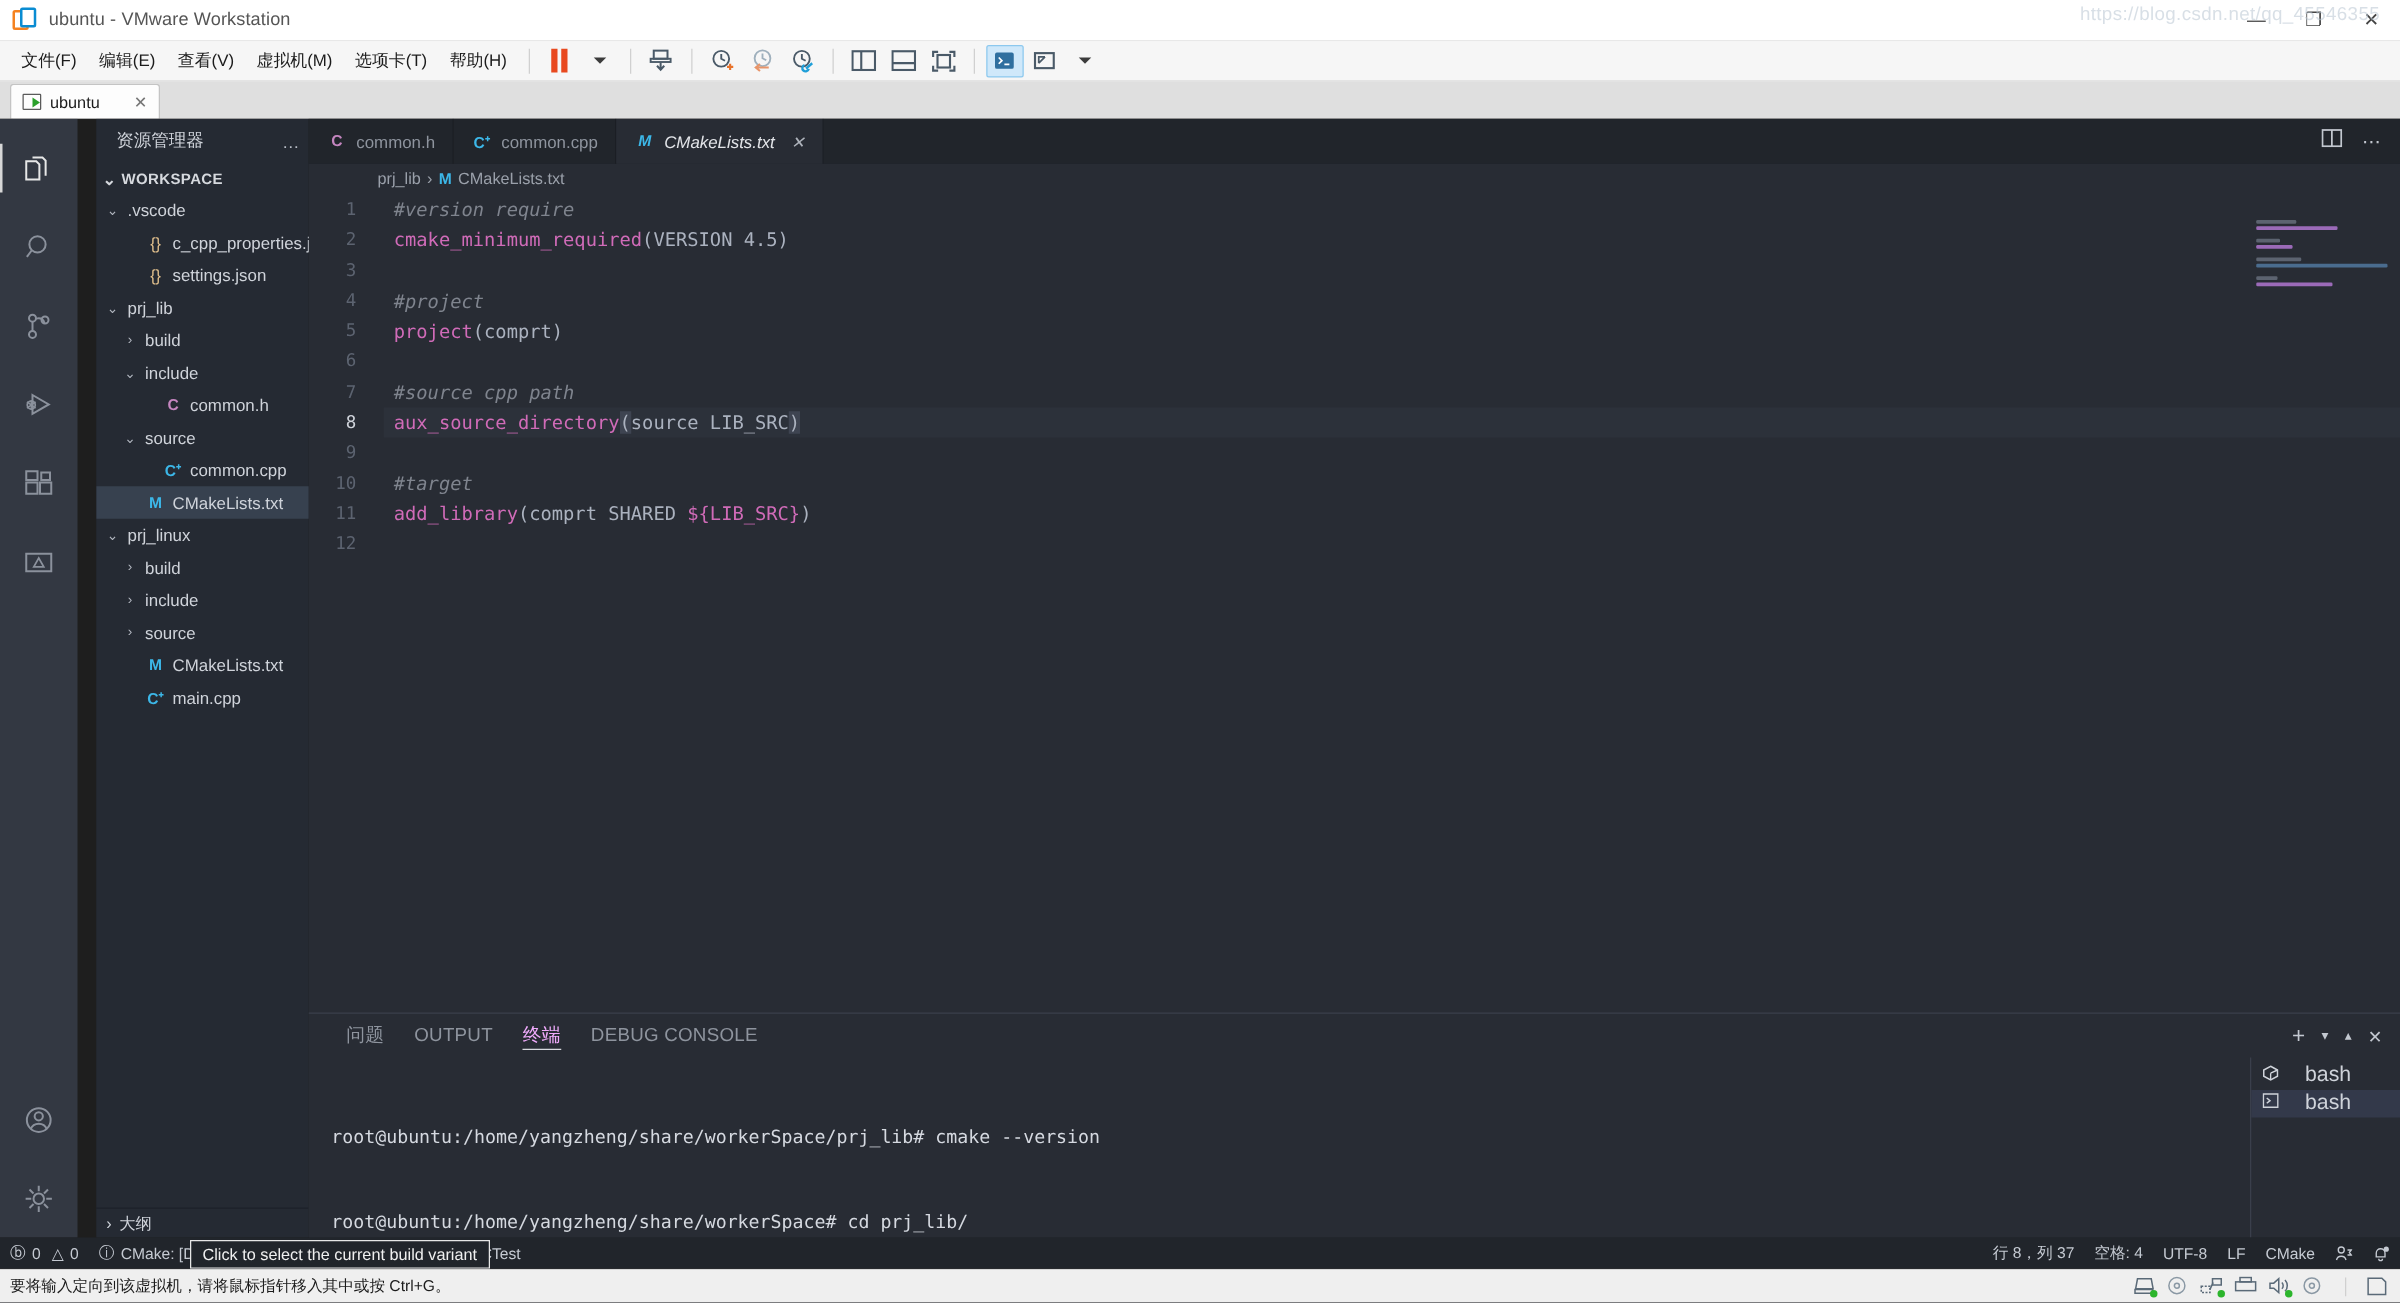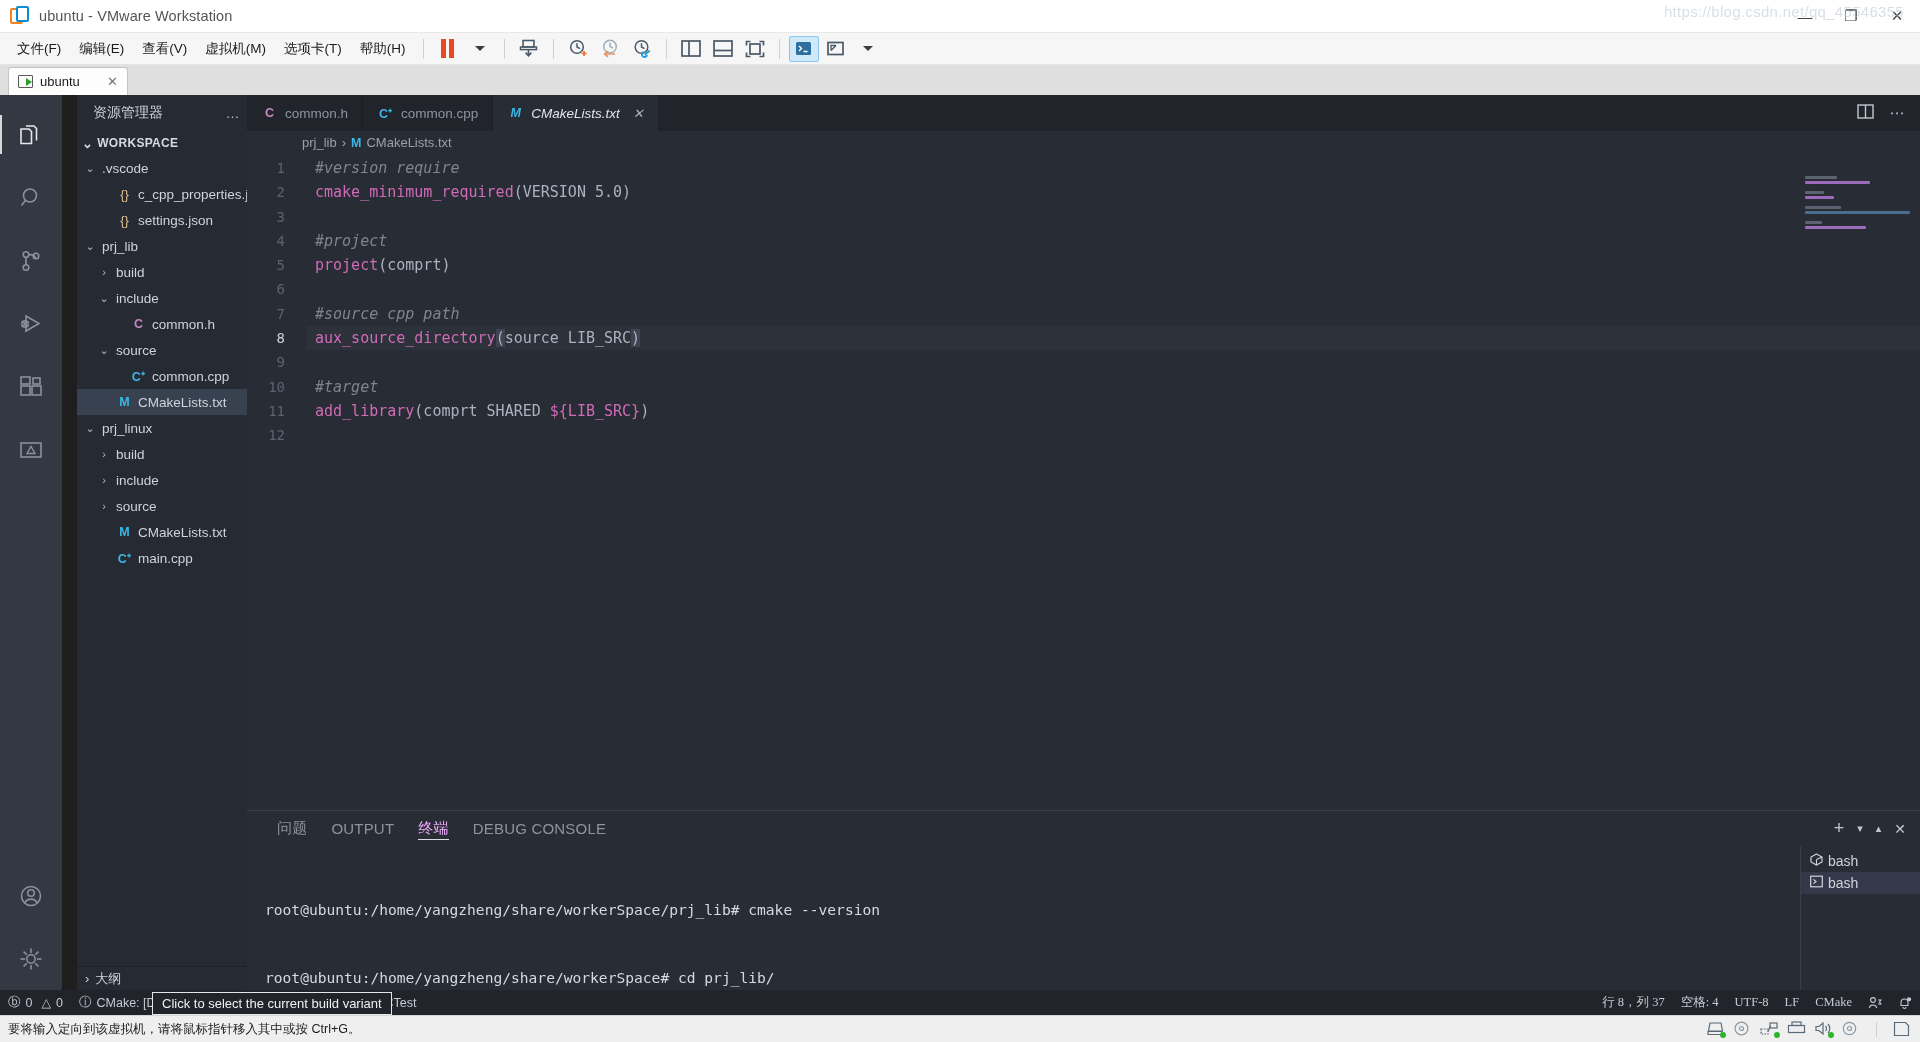--- a/index.html
+++ b/index.html
@@ -217,32 +217,32 @@
   .panel-actions { margin-left: auto; display: flex; align-items: center; gap: 13px; padding-right: 14px; color: #c3c8d0; font-size: 14px; }
   .panel-main { flex: 1; display: flex; min-height: 0; }
   .term {
     flex: 1; padding: 8px 0 0 18px; font-family: "DejaVu Sans Mono", monospace;
     font-size: 14.6px; line-height: 22.6px; color: #d5d9e0; white-space: pre; overflow: hidden;
   }
   .termlist {
     width: 120px; border-left: 1px solid #3a3f4b; padding-top: 4px; flex: none;
   }
   .tl-item {
-    height: 22px; display: flex; align-items: center; gap: 5px; padding-left: 9px;
-    font-size: 14px; color: #cfd3da;
+    height: 22px; display: flex; gap: 21px; padding-left: 9px;
+    font-size: 17px; color: #cfd3da;
   }
   .tl-item.active { background: #33394a; }
 
   
   .vsc-status {
     height: 25px; background: #21252b; display: flex; align-items: center;
     font-size: 12.5px; color: #c5cad2; flex: none; position: relative;
   }
   .st-item { display: flex; align-items: center; gap: 5px; padding: 0 8px; height: 25px; white-space: nowrap; }
-  .st-right { margin-left: auto; display: flex; align-items: center; font-family: Liberation Serif, serif; }
+  .st-right { margin-left: auto; display: flex; align-items: center; }
   .tooltip {
     position: absolute; left: 152px; top: 2px;
     background: #21252b; border: 1px solid #e6e6e6; color: #f0f0f0;
     font-size: 13px; padding: 3px 9px; white-space: nowrap; z-index: 20;
   }
 </style>
 </head>
 <body>
 
 <div id="vmware">
@@ -554,21 +554,21 @@
           <div class="breadcrumbs">
             <span>prj_lib</span>
             <span>›</span>
             <span class="fico md" style="width:auto;">M</span>
             <span>CMakeLists.txt</span>
           </div>
 
           <div class="codearea">
             <div class="code" id="code-lines">
                 <div class="cline"><span class="gutter">1</span><span class="ctext"><span class="tk-com">#version require</span></span></div>
-                <div class="cline"><span class="gutter">2</span><span class="ctext"><span class="tk-fn">cmake_minimum_required</span><span class="tk-par">(VERSION 5.0)</span></span></div>
+                <div class="cline"><span class="gutter">2</span><span class="ctext"><span class="tk-fn">cmake_minimum_required</span><span class="tk-par">(VERSION 4.5)</span></span></div>
                 <div class="cline"><span class="gutter">3</span><span class="ctext">&nbsp;</span></div>
                 <div class="cline"><span class="gutter">4</span><span class="ctext"><span class="tk-com">#project</span></span></div>
                 <div class="cline"><span class="gutter">5</span><span class="ctext"><span class="tk-fn">project</span><span class="tk-par">(comprt)</span></span></div>
                 <div class="cline"><span class="gutter">6</span><span class="ctext">&nbsp;</span></div>
                 <div class="cline"><span class="gutter">7</span><span class="ctext"><span class="tk-com">#source cpp path</span></span></div>
                 <div class="cline current"><span class="gutter">8</span><span class="ctext"><span class="tk-fn">aux_source_directory</span><span class="tk-par sel">(</span><span class="tk-arg">source LIB_SRC</span><span class="tk-par sel">)</span></span></div>
                 <div class="cline"><span class="gutter">9</span><span class="ctext">&nbsp;</span></div>
                 <div class="cline"><span class="gutter">10</span><span class="ctext"><span class="tk-com">#target</span></span></div>
                 <div class="cline"><span class="gutter">11</span><span class="ctext"><span class="tk-fn">add_library</span><span class="tk-par">(comprt SHARED </span><span class="tk-var">${LIB_SRC}</span><span class="tk-par">)</span></span></div>
                 <div class="cline"><span class="gutter">12</span><span class="ctext">&nbsp;</span></div>

